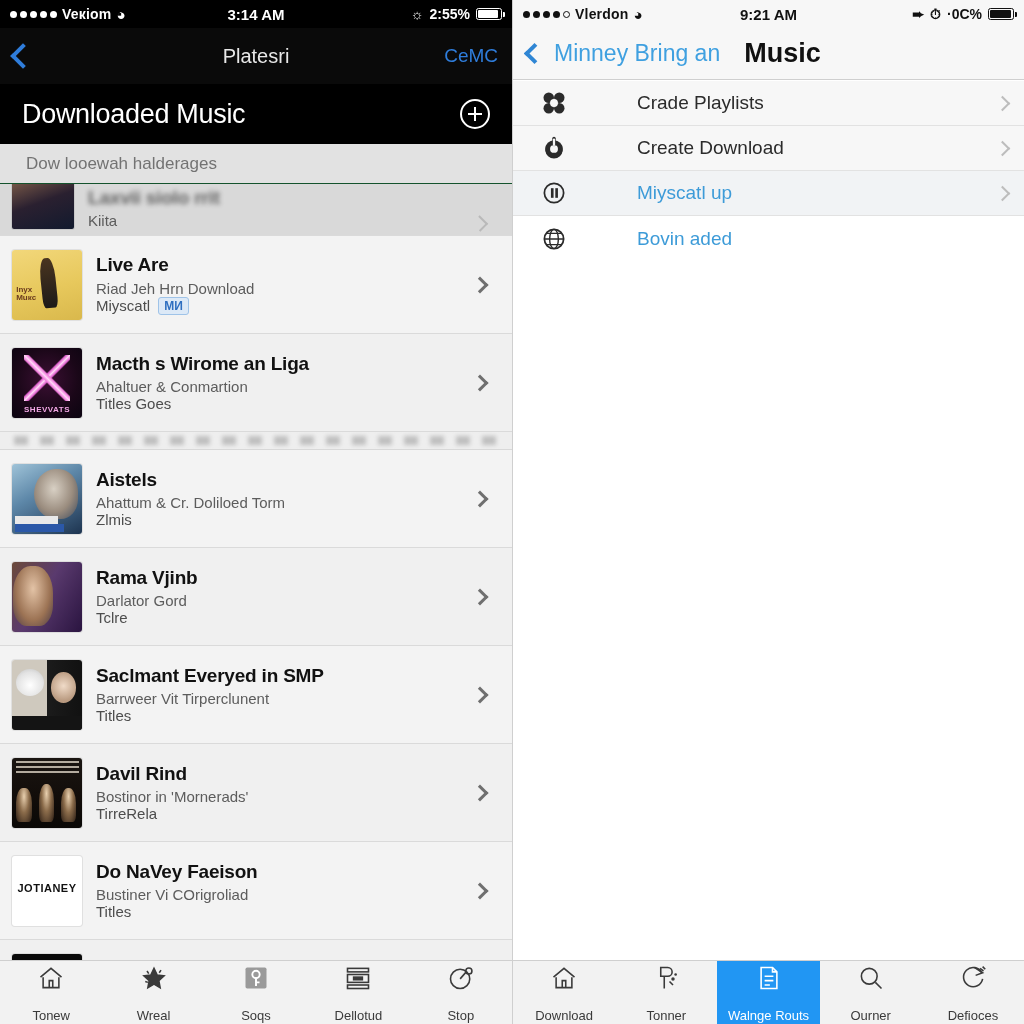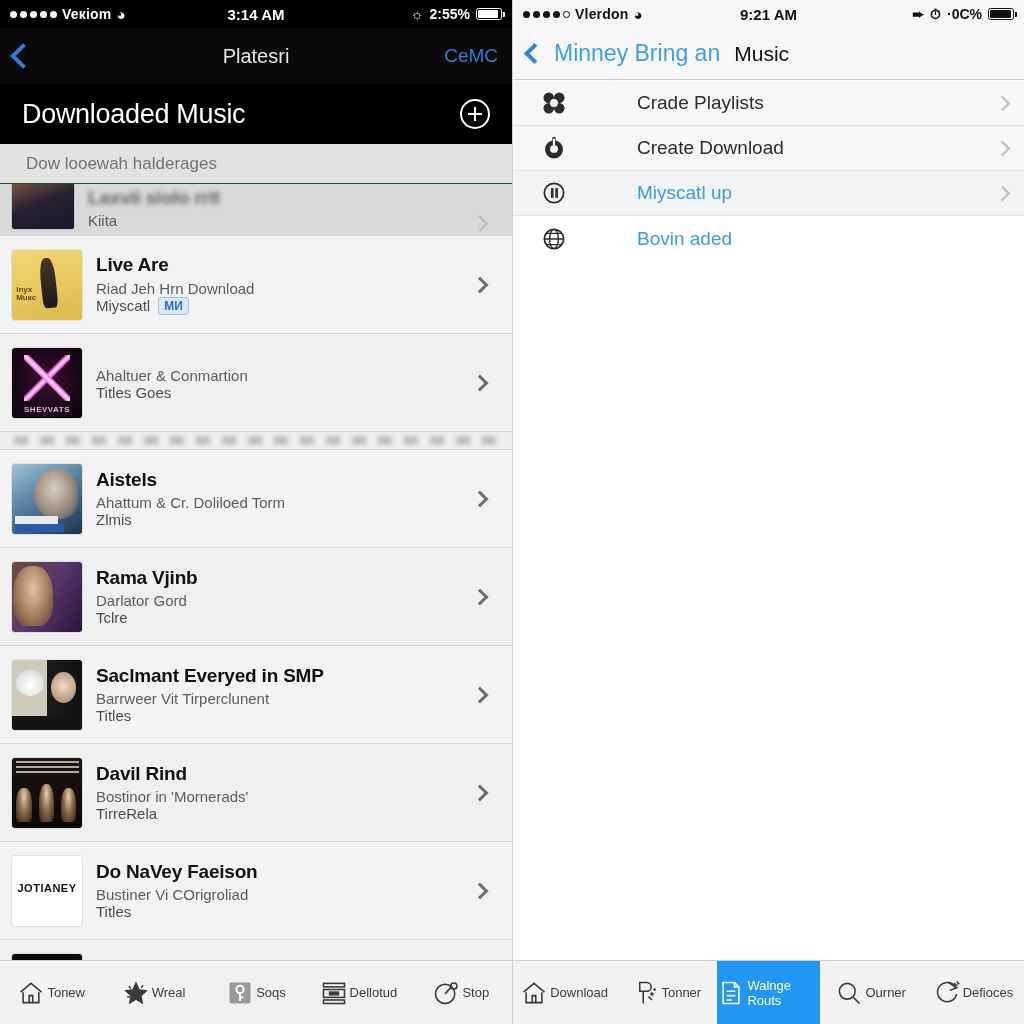--- a/index.html
+++ b/index.html
@@ -164,22 +164,22 @@
     background: repeating-linear-gradient(90deg,#9a9a9a 0 14px, transparent 14px 26px);
     filter: blur(2px); opacity: .55; }
 
   
   .tabbar {
     position: absolute; bottom: 0; left: 0; right: 0; height: 64px;
     background: #f2f2f2; border-top: 1px solid #cfcfcf;
     display: flex; align-items: center;
   }
   .tab {
-    flex: 1; display: flex; flex-direction: row; align-items: center;
-    justify-content: center; gap: 2px; height: 100%; cursor: pointer;
+    flex: 1; display: flex; flex-direction: column; align-items: center;
+    justify-content: center; gap: 15px; height: 100%; cursor: pointer;
   }
   .tab .tl { font-size: 13px; color: #3a3a3a; }
   .tab .ic { height: 30px; display: flex; align-items: center; justify-content: center; }
   .tab.active { background: #2196f3; }
   .tab.active .tl { color: #ffffff; }
 
   
   .screen-right { background: #ffffff; border-left: 1px solid #cfcfcf; }
   .statusbar-light {
     height: 28px; background: #f7f7f7; color: #111;
@@ -195,21 +195,21 @@
   .navbar-light {
     height: 52px; background: #f7f7f7; border-bottom: 1px solid #cfcfcf;
     display: flex; align-items: center; padding: 0 14px; gap: 8px;
   }
   .back-chevron-light {
     width: 15px; height: 15px; border-left: 4px solid #2f86d4;
     border-bottom: 4px solid #2f86d4; transform: rotate(45deg);
     cursor: pointer; margin-right: 4px;
   }
   .nav-back-text { color: #3fa0e0; font-size: 23px; }
-  .nav-title-light { color: #111; font-size: 21px; font-weight: normal; margin-left: 6px;}
+  .nav-title-light { color: #111; font-size: 27px; font-weight: bold; margin-left: 16px;}
 
   .menulist { padding-top: 1px; }
   .menurow {
     display: flex; align-items: center; height: 45px;
     padding: 0 16px 0 24px; border-bottom: 1px solid #e2e2e2;
     background: #f7f7f7; cursor: pointer; gap: 40px;
   }
   .menurow.white { background: #ffffff; border-bottom: none; }
   .menurow.shaded { background: #f1f3f5; }
   .m-ic { width: 34px; flex: 0 0 34px; display:flex; align-items:center; justify-content:center;}
@@ -287,20 +287,21 @@
             </div>
           </div>
           <div class="chev"></div>
         </div>
         <div class="track">
           <div class="art art-a3">
             <span class="starx"></span>
             <div class="art-label" style="color: rgb(243, 168, 230);">SHEVVATS</div>
           </div>
           <div class="tinfo">
+            <div class="t-title">Macth s Wirome an Liga</div>
             <div class="t-sub">Ahaltuer &amp; Conmartion</div>
             <div class="t-sub2">
               <span>Titles Goes</span>
             </div>
           </div>
           <div class="chev"></div>
         </div>
         <div class="track ghost">
           <div class="blurline"></div>
         </div>

